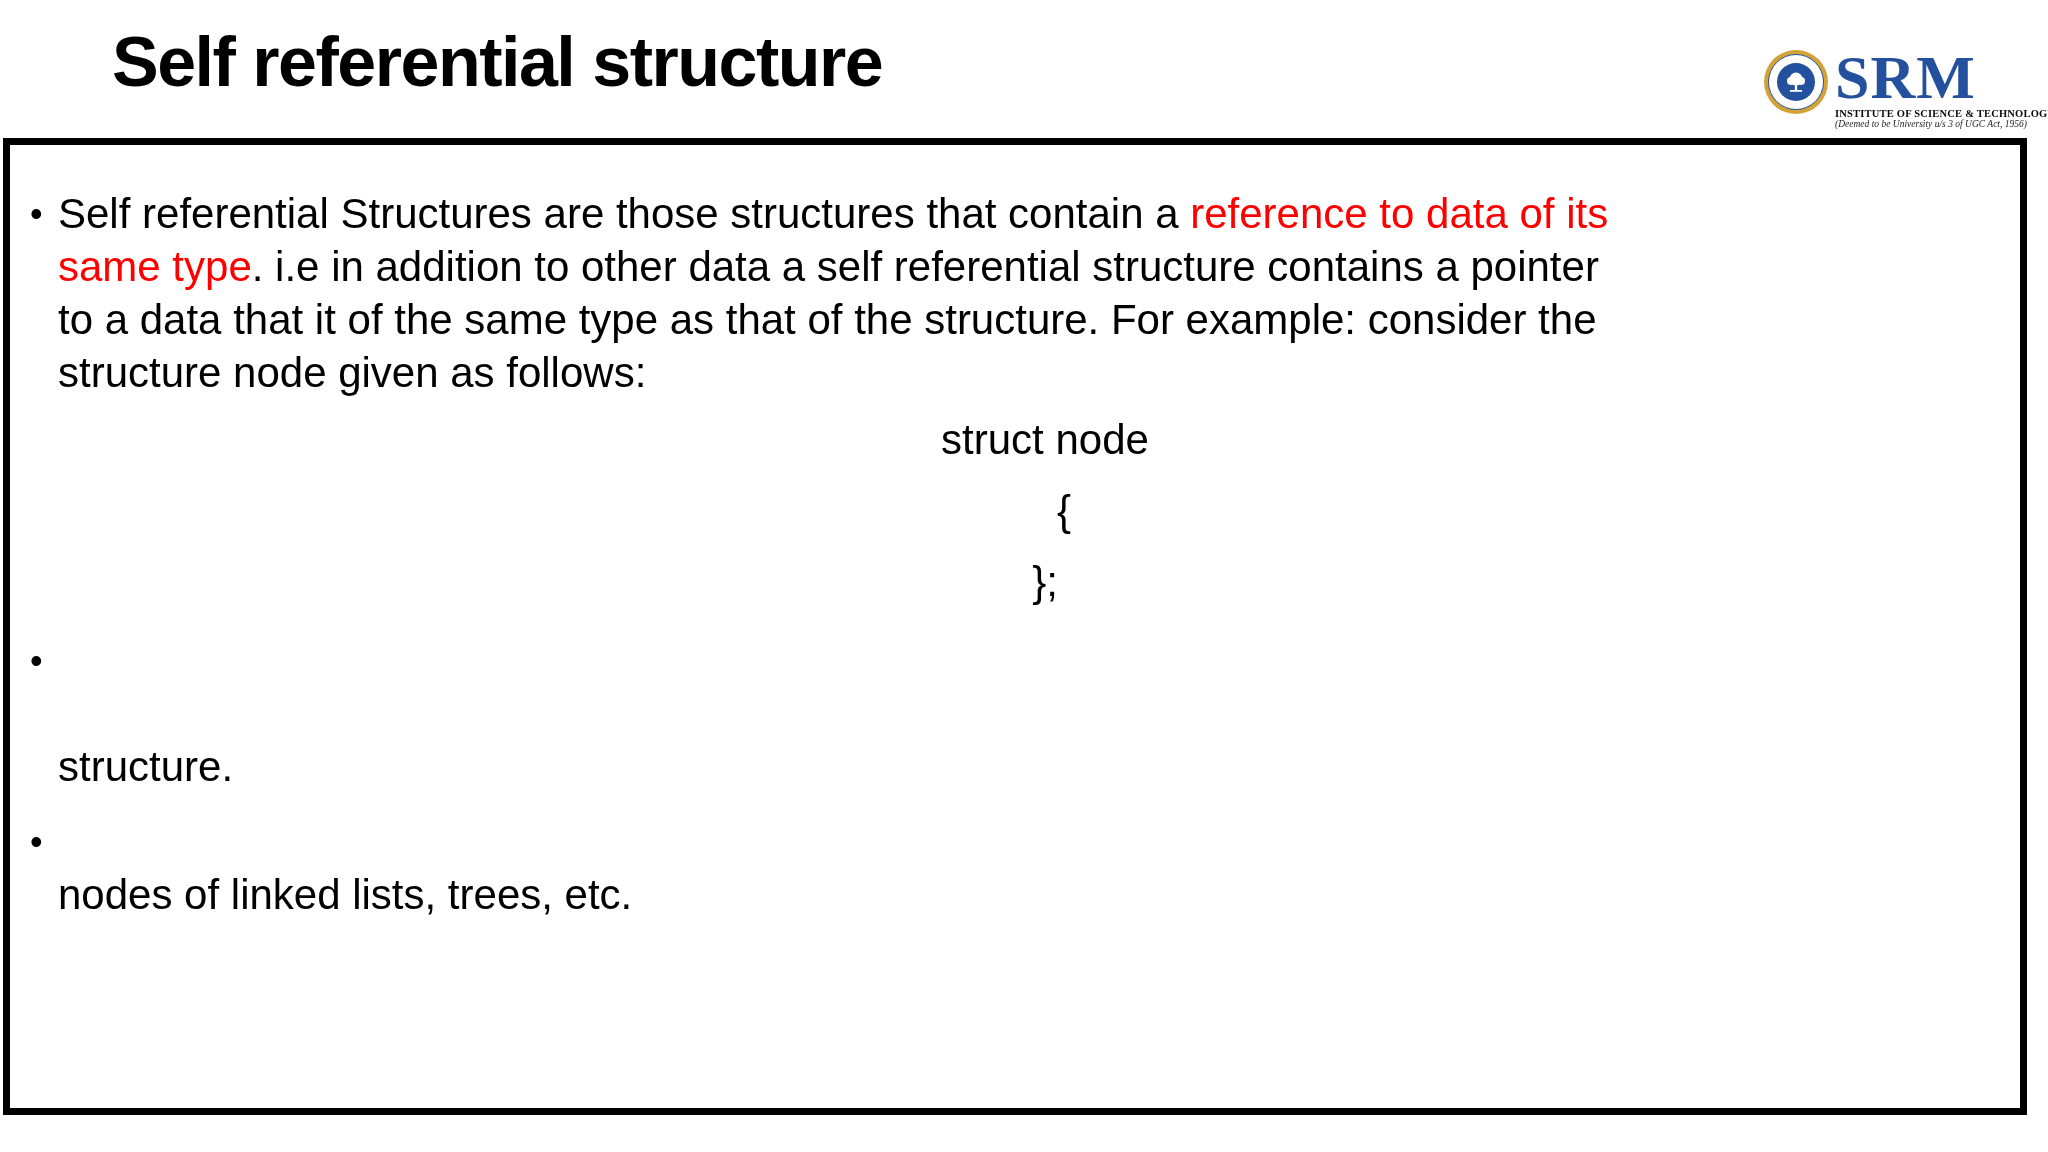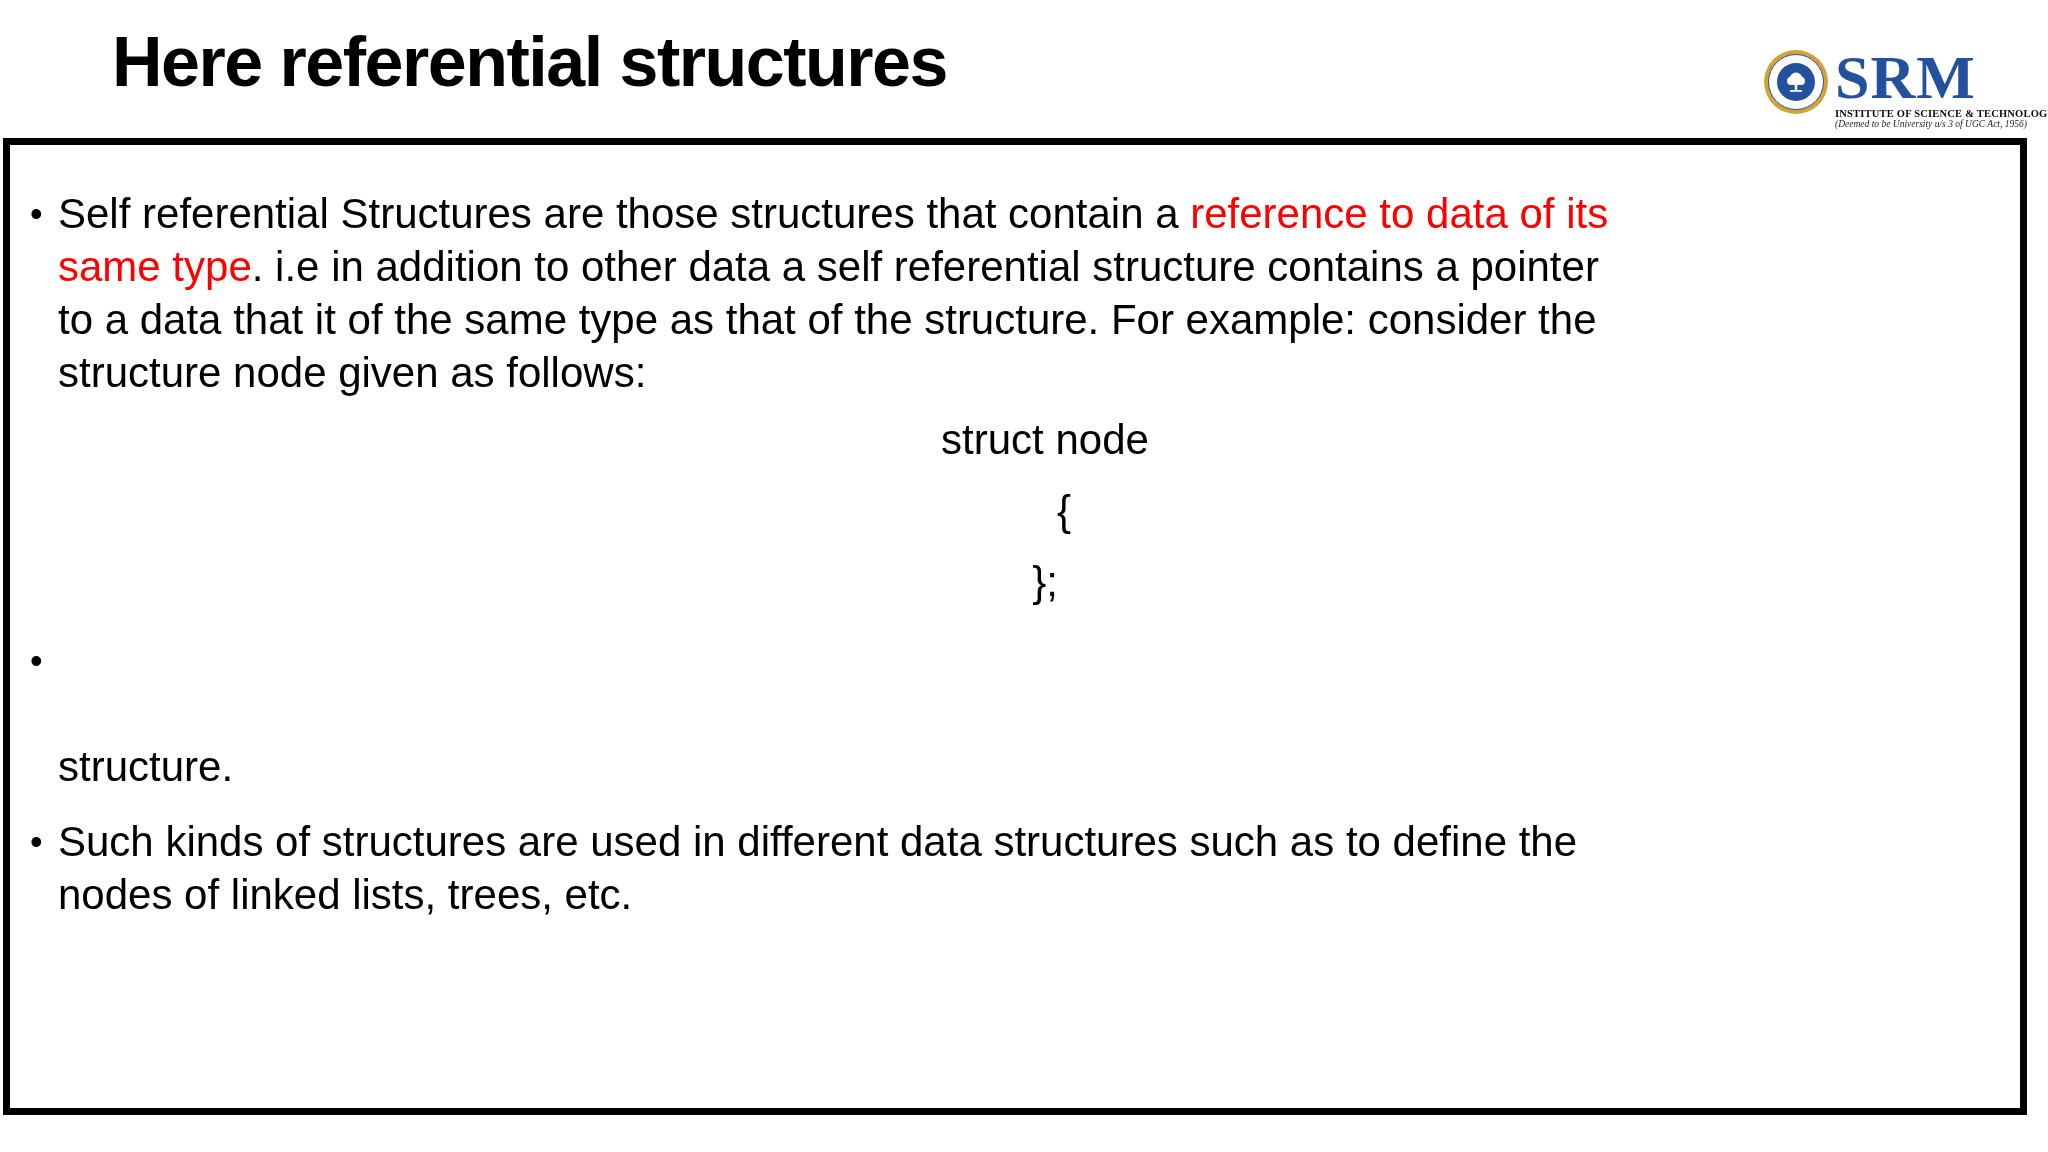--- a/index.html
+++ b/index.html
@@ -108,21 +108,21 @@
   }
   .code-line.indent-2{margin-left:38px;}
   .code-line:last-child{margin-bottom:0;}
   .bullet-2{margin-bottom:22px;}
 </style>
 </head>
 <body>
 
 <div class="slide">
 
-  <h1 class="title">Here referential structures</h1>
+  <h1 class="title">Self referential structure</h1>
 
   <div class="logo">
     <div class="emblem">
       <div class="emblem-mid">
         <div class="emblem-core">
           <svg width="26" height="26" viewBox="0 0 26 26">
             <circle cx="13" cy="10" r="6.5" fill="#ffffff"></circle>
             <circle cx="8" cy="12" r="4" fill="#ffffff"></circle>
             <circle cx="18" cy="12" r="4" fill="#ffffff"></circle>
             <rect x="11.8" y="12" width="2.4" height="9" fill="#ffffff"></rect>
@@ -151,17 +151,17 @@
       <div class="code-line indent-1">};</div>
     </div>
 
     <div class="bullet bullet-2">
       <span class="marker">•</span>
       <div class="btext"><br><br><span>structure.</span></div>
     </div>
 
     <div class="bullet bullet-3">
       <span class="marker">•</span>
-      <div class="btext"><span>Such kinds of structures are used in different data structures such as to define the</span><br><span>nodes of linked lists, trees, etc.</span></div>
+      <div class="btext"><br><span>nodes of linked lists, trees, etc.</span></div>
     </div>
 
   </div>
 </div>
 
 </body></html>

